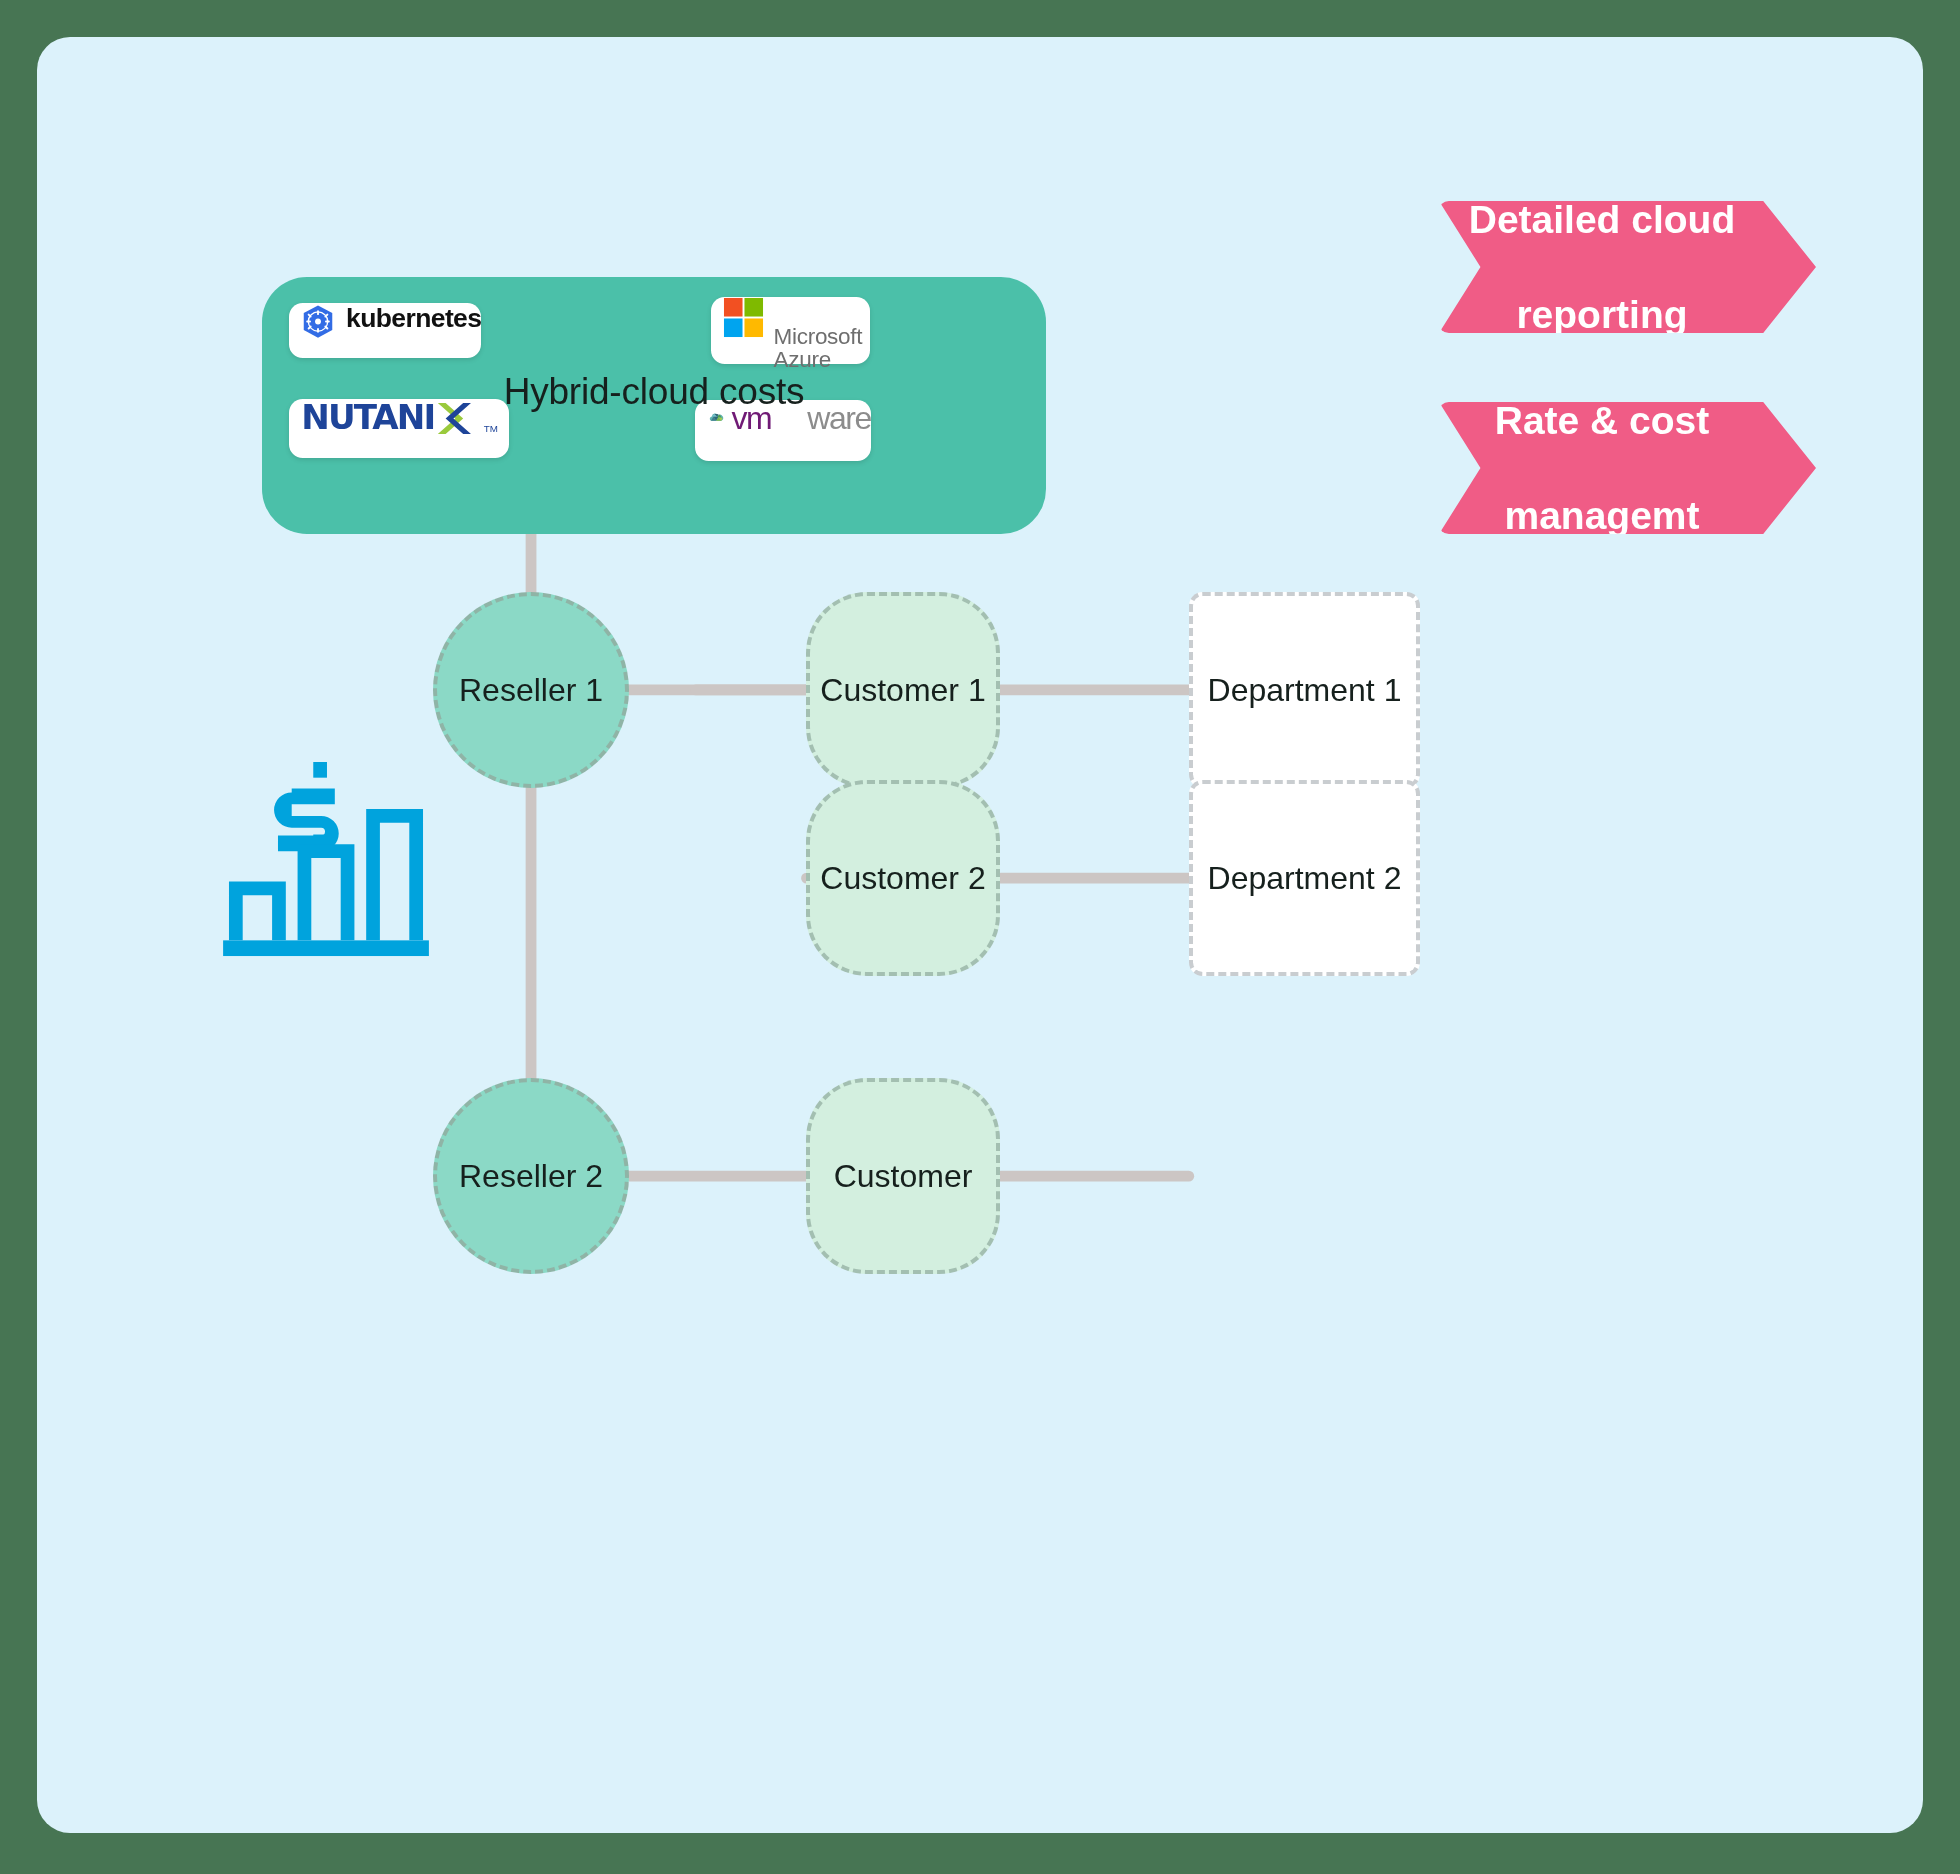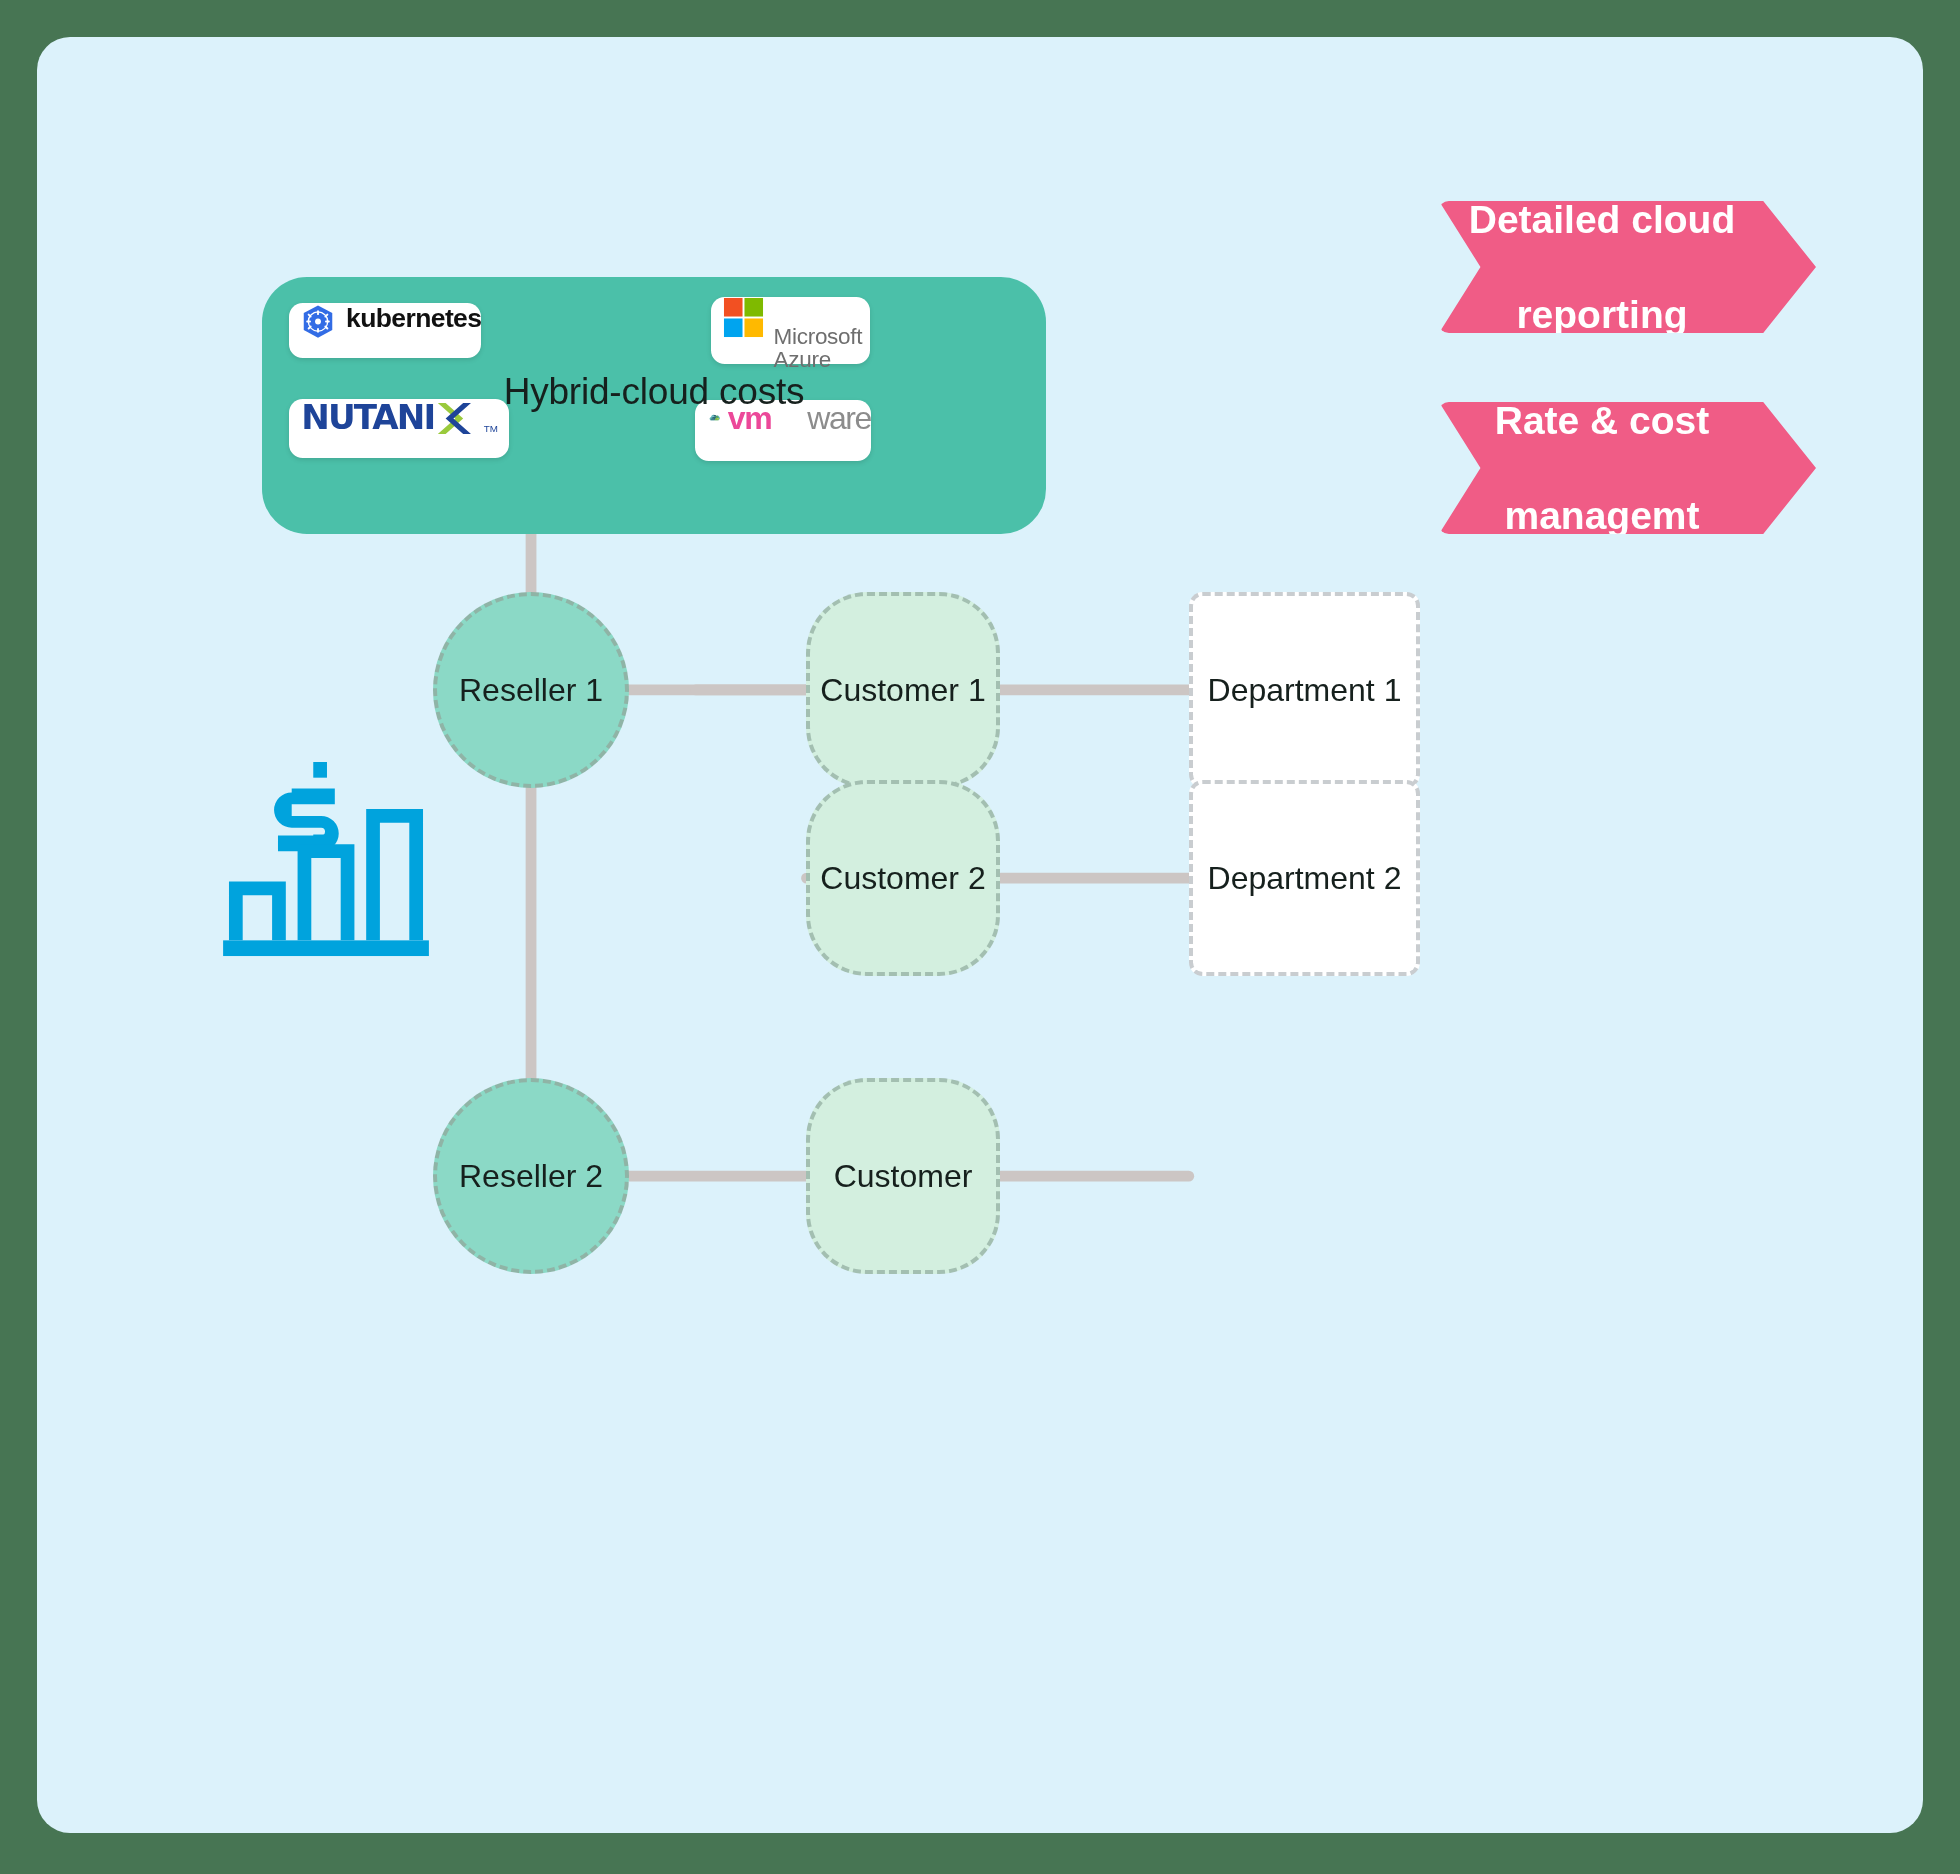--- a/index.html
+++ b/index.html
@@ -49,21 +49,21 @@
   .chip-azure{left:449px;top:19.6px;width:159px;height:67px;padding-left:11.8px;gap:9.8px;}
   .chip-nutanix{left:27.4px;top:122px;width:220px;height:59px;justify-content:center;}
   .chip-vmware{left:433px;top:123px;width:176px;height:61px;padding-left:13.7px;gap:7.8px;}
 
   .k8s-label{font-size:26.5px;font-weight:bold;color:#111;letter-spacing:-0.6px;}
   .az-text{line-height:1.02;margin-top:29px;}
   .az-text div{font-size:22.5px;color:#6E6E6E;letter-spacing:-0.3px;}
   .nutanix-wrap{display:flex;align-items:baseline;}
   .nutanix-tm{font-size:9.8px;color:#1E4499;margin-left:1px;align-self:flex-end;margin-bottom:3.9px;}
   .vm-text{font-size:32px;letter-spacing:-1.4px;}
-  .vm-b{font-weight:bold;color:#ec4899;}
+  .vm-b{font-weight:normal;color:#701a75;}
   .vm-l{color:#8C8C8C;margin-left:36px;}
 
   
   .banner{
     position:absolute;
     background:#F05C86;
     display:flex;align-items:center;justify-content:center;
     color:#fff;font-weight:bold;font-size:39px;line-height:1.22;
     text-align:center;
     clip-path:polygon(0% 0%, 86% 0%, 100% 50%, 86% 100%, 0% 100%, 11% 50%);

